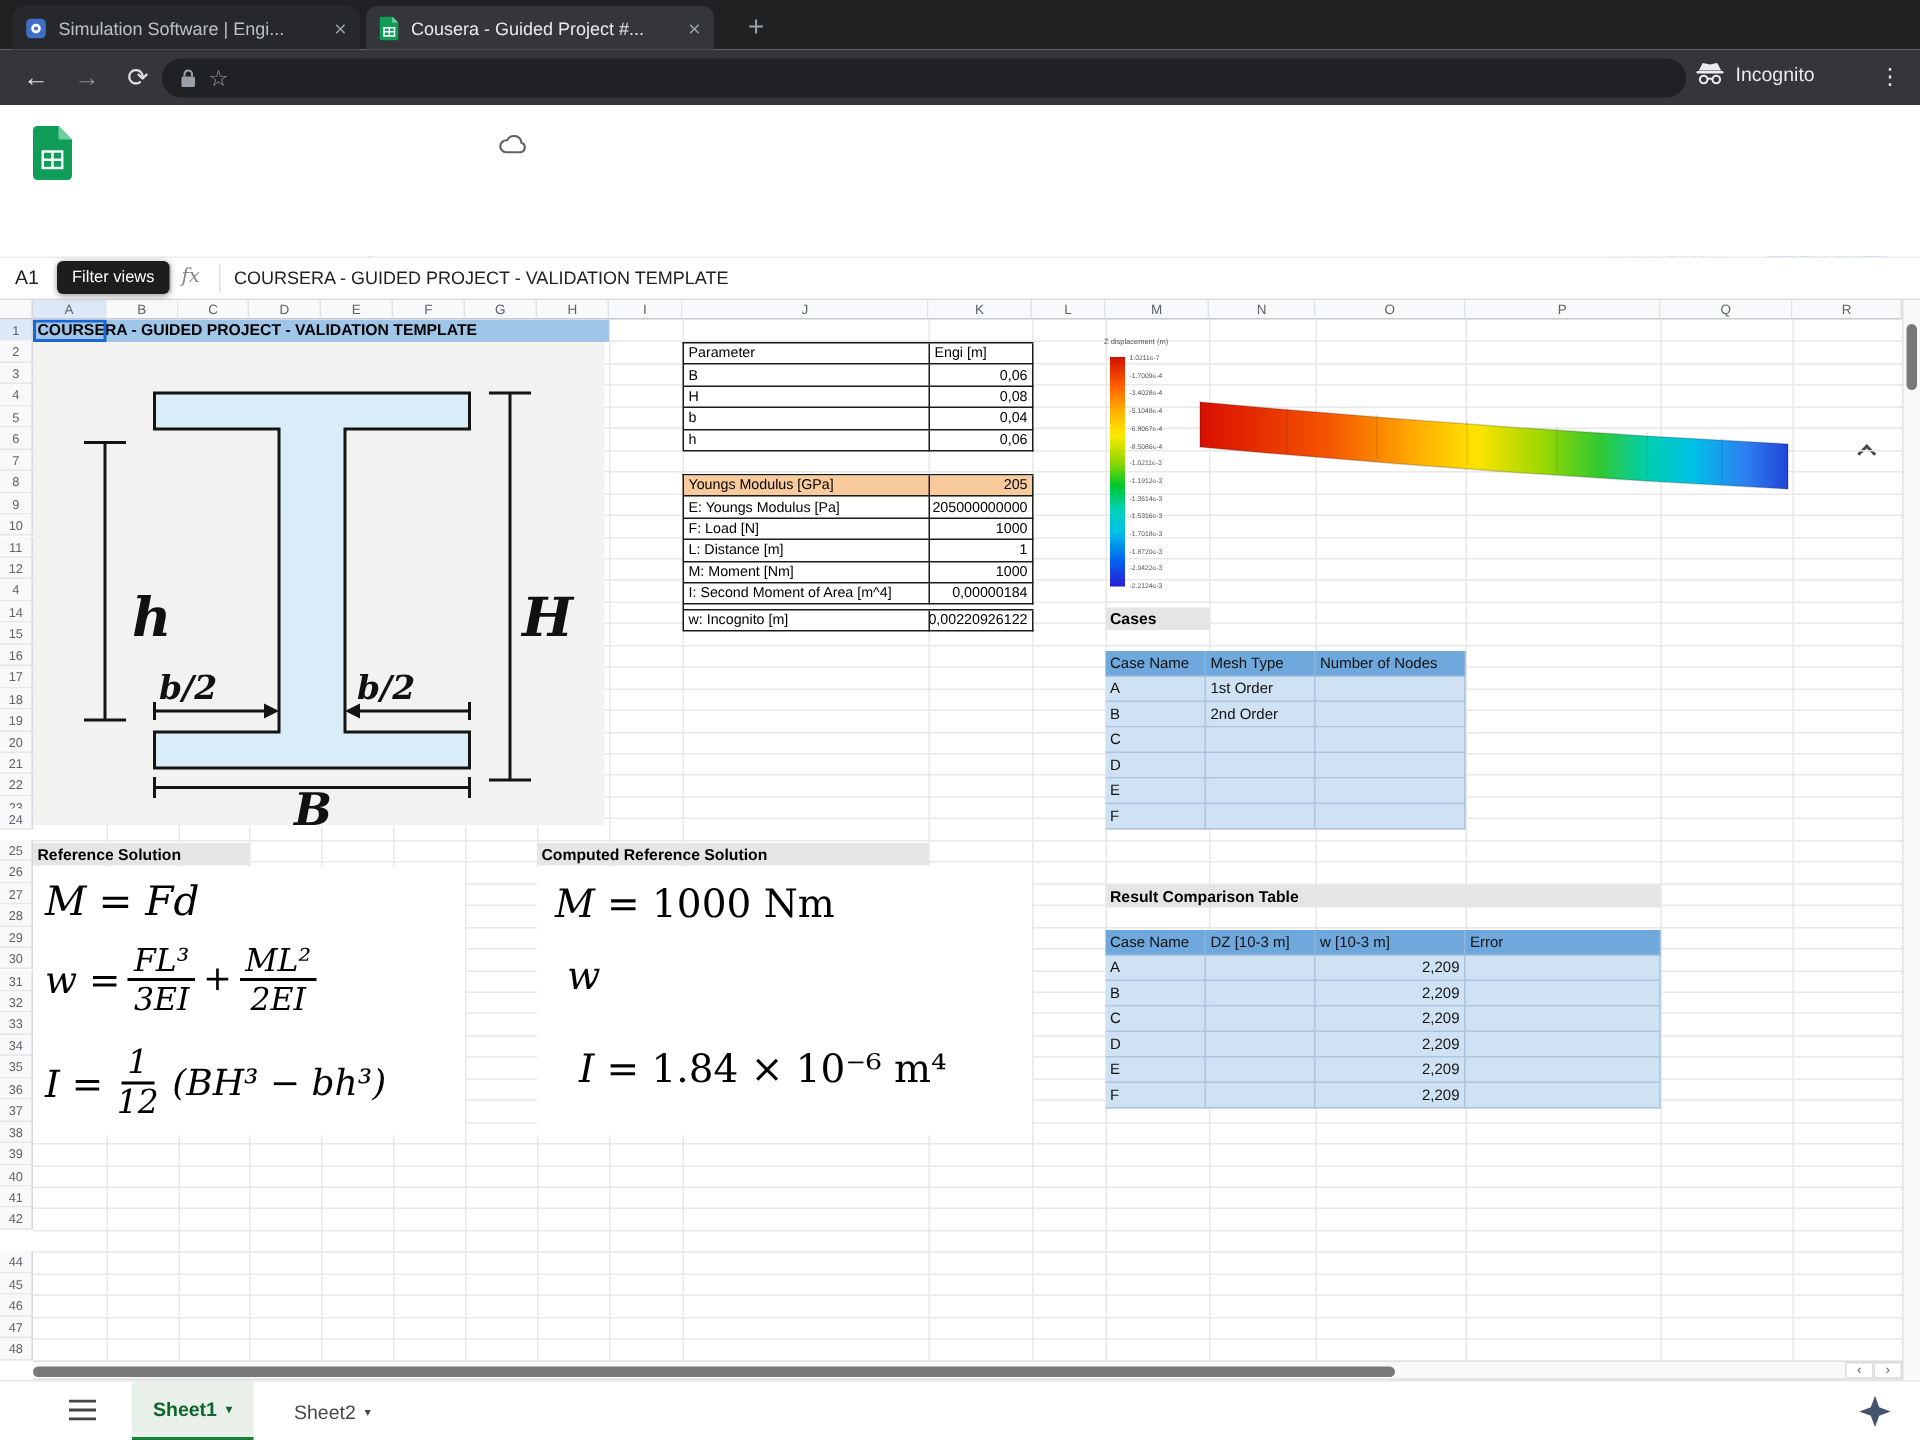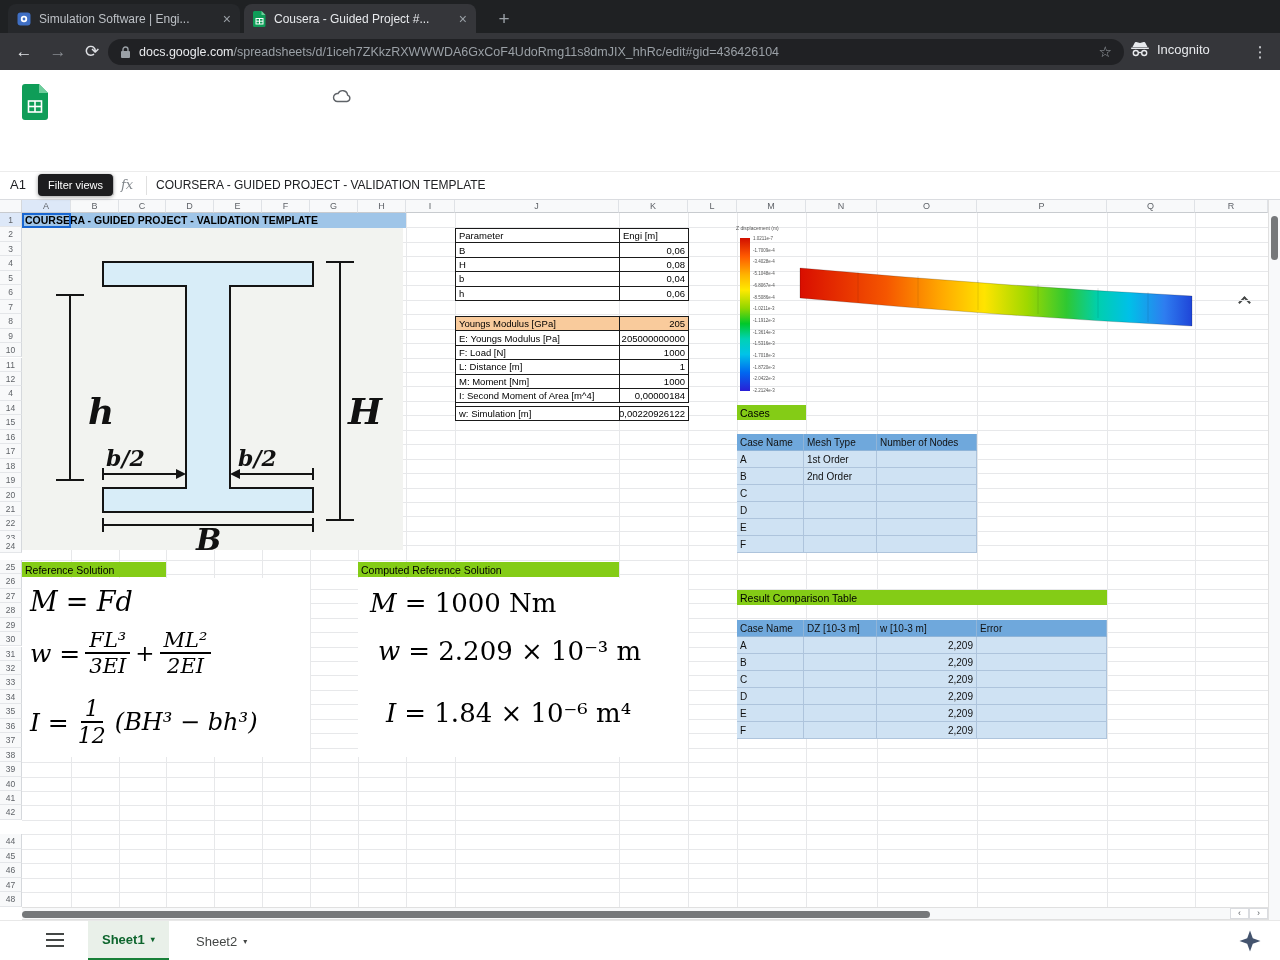--- a/index.html
+++ b/index.html
@@ -47,21 +47,21 @@
 
 #corner{left:0;top:200px;width:22px;height:13px;background:#f8f9fa;border-right:1px solid #d5d8dc;border-bottom:1px solid #c8cbcf;z-index:5}
 .col-h{position:absolute;top:200px;height:13px;background:#f8f9fa;border-right:1px solid #dfe2e6;border-bottom:1px solid #c8cbcf;font-size:9px;color:#5f6368;text-align:center;line-height:13px;z-index:4}
 .row-h{position:absolute;left:0;width:22px;background:#f8f9fa;border-right:1px solid #d5d8dc;border-bottom:1px solid #e4e6e9;font-size:8.5px;color:#5f6368;text-align:center;z-index:4}
 .hl{background:#dde8f8}
 .vline{position:absolute;width:1px;background:#e7e8ea;z-index:1}
 .hline{position:absolute;height:1px;background:#e7e8ea;z-index:1}
 #title-fill{left:22px;top:213px;width:384px;height:15px;background:#9fc5e8;font-size:10.5px;font-weight:bold;color:#000;line-height:15px;padding-left:3px;white-space:nowrap;z-index:2}
 #sel-a1{left:22px;top:213px;width:49px;height:15px;border:2px solid #1967d2;z-index:3}
 #diagram{left:22px;top:228px;width:381px;height:322px;background:#f2f3f0;z-index:2}
-.band{background:#84cc16;font-size:10.5px;font-weight:normal;color:#000;display:flex;align-items:center;padding-left:3px;z-index:2;position:absolute}
+.band{background:#e5e5e5;font-size:10.5px;font-weight:bold;color:#000;display:flex;align-items:center;padding-left:3px;z-index:2;position:absolute}
 .trow{display:flex}
 .tcell{display:flex;align-items:center;padding:0 3px;overflow:hidden;white-space:nowrap}
 .tcell.r{justify-content:flex-end}
 .btable{position:absolute;border-left:1px solid #1a1a1a;border-top:1px solid #1a1a1a;background:#fff;z-index:2}
 .btable .tcell{border-right:1px solid #1a1a1a;border-bottom:1px solid #1a1a1a;font-size:9.5px;color:#000}
 .btable .trow.gap{margin-top:3px;border-top:1px solid #1a1a1a}
 .btable .trow.orange{background:#f9cb9c}
 .xtable{position:absolute;z-index:2}
 .xtable .tcell{font-size:10px;color:#111;border-right:1px solid #aec4dc;border-bottom:1px solid #aec4dc}
 .xtable .trow.bhead{background:#6fa8dc}
@@ -124,21 +124,20 @@
 
 <div class="a" id="navbar">
   <span class="navicon" style="left:12px">←</span>
   <span class="navicon" style="left:46px;color:#888c91">→</span>
   <span class="navicon" style="left:80px">⟳</span>
   <div id="urlpill">
     <svg width="11" height="13" viewBox="0 0 11 13">
         <rect x="1" y="5" width="9" height="7" rx="1" fill="#9aa0a6"></rect>
         <path d="M3 5 V3.5 a2.5 2.5 0 0 1 5 0 V5" fill="none" stroke="#9aa0a6" stroke-width="1.4"></path>
       </svg>
-    <span id="urltext"><span class="dom">docs.google.com</span><span class="path">/spreadsheets/d/1iceh7ZKkzRXWWWDA6GxCoF4UdoRmg11s8dmJIX_hhRc/edit#gid=436426104</span></span>
     <span style="color:#9aa0a6;font-size:15px">☆</span>
   </div>
   <div id="incognito">
     <svg width="20" height="16" viewBox="0 0 20 16">
         <path d="M2.5 6 h15 l-2.2-4.2 a1.3 1.3 0 0 0 -1.5 -.7 L10 2 6.2 1.1 a1.3 1.3 0 0 0 -1.5 .7 Z" fill="#e8eaed"></path>
         <rect x="1" y="6.4" width="18" height="1.6" rx="0.8" fill="#e8eaed"></rect>
         <circle cx="5.8" cy="12" r="2.5" fill="none" stroke="#e8eaed" stroke-width="1.4"></circle>
         <circle cx="14.2" cy="12" r="2.5" fill="none" stroke="#e8eaed" stroke-width="1.4"></circle>
         <path d="M8.3 12 q1.7 -1.3 3.4 0" fill="none" stroke="#e8eaed" stroke-width="1.4"></path>
       </svg>
@@ -430,21 +429,21 @@
     </div>
     <div class="trow" style="height: 14.4px;">
       <div class="tcell" style="width: 164px;">M: Moment [Nm]</div>
       <div class="tcell r" style="width: 69px;">1000</div>
     </div>
     <div class="trow" style="height: 14.4px;">
       <div class="tcell" style="width: 164px;">I: Second Moment of Area [m^4]</div>
       <div class="tcell r" style="width: 69px;">0,00000184</div>
     </div>
     <div class="trow gap" style="height: 14.4px;">
-      <div class="tcell" style="width: 164px;">w: Simulation [m]</div>
+      <div class="tcell" style="width: 164px;">w: Incognito [m]</div>
       <div class="tcell r" style="width: 69px;">0,00220926122</div>
     </div>
   </div>
 
 <div class="a" id="legend">
   <div id="legend-title">Z displacement (m)</div>
   <div id="legend-bar"></div>
   <div id="legend-ticks">
       <div class="ltick" style="top: 0px;">1.0211e-7</div>
       <div class="ltick" style="top: 11.7px;">-1.7009e-4</div>
@@ -558,21 +557,20 @@
 </div>
 
 <div class="band" style="left:358px;top:562px;width:261px;height:15px">Computed Reference Solution</div>
 <div class="wblock" style="left:358px;top:578px;width:330px;height:179px">
   <div class="f-line" style="left:12px;top:10px;font-size:26px">
     <span class="it">M</span>
       <span style="margin-left:8px">= 1000 Nm</span>
   </div>
   <div class="f-line" style="left:20px;top:58px;font-size:26px">
     <span class="it">w</span>
-      <span style="margin-left:8px">= 2.209 × 10⁻³ m</span>
   </div>
   <div class="f-line" style="left:28px;top:120px;font-size:26px">
     <span class="it">I</span>
       <span style="margin-left:8px">= 1.84 × 10⁻⁶ m⁴</span>
   </div>
 </div>
 
 <div class="band" style="left:737px;top:590px;width:370px;height:15px">Result Comparison Table</div>
 <div class="xtable" id="result-table" style="left:737px;top:620px">
     <div class="trow bhead" style="height: 17px;">

